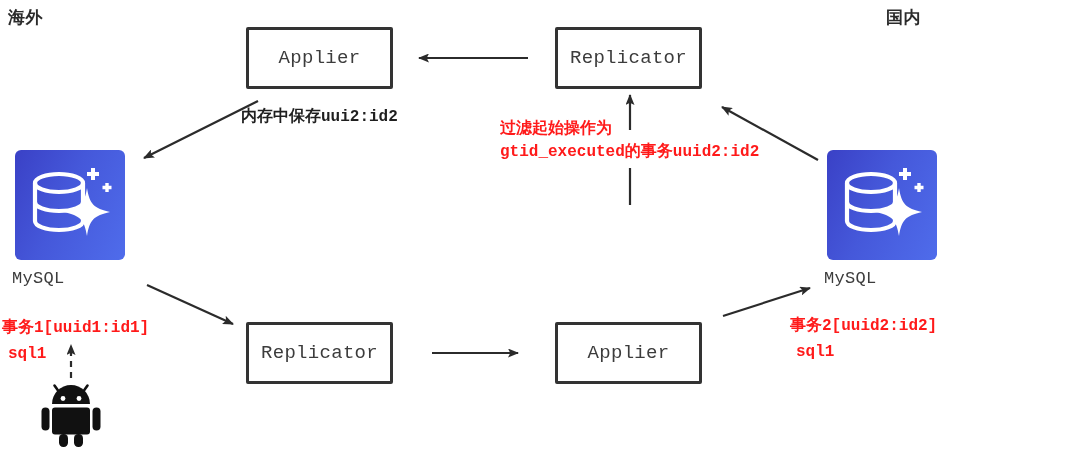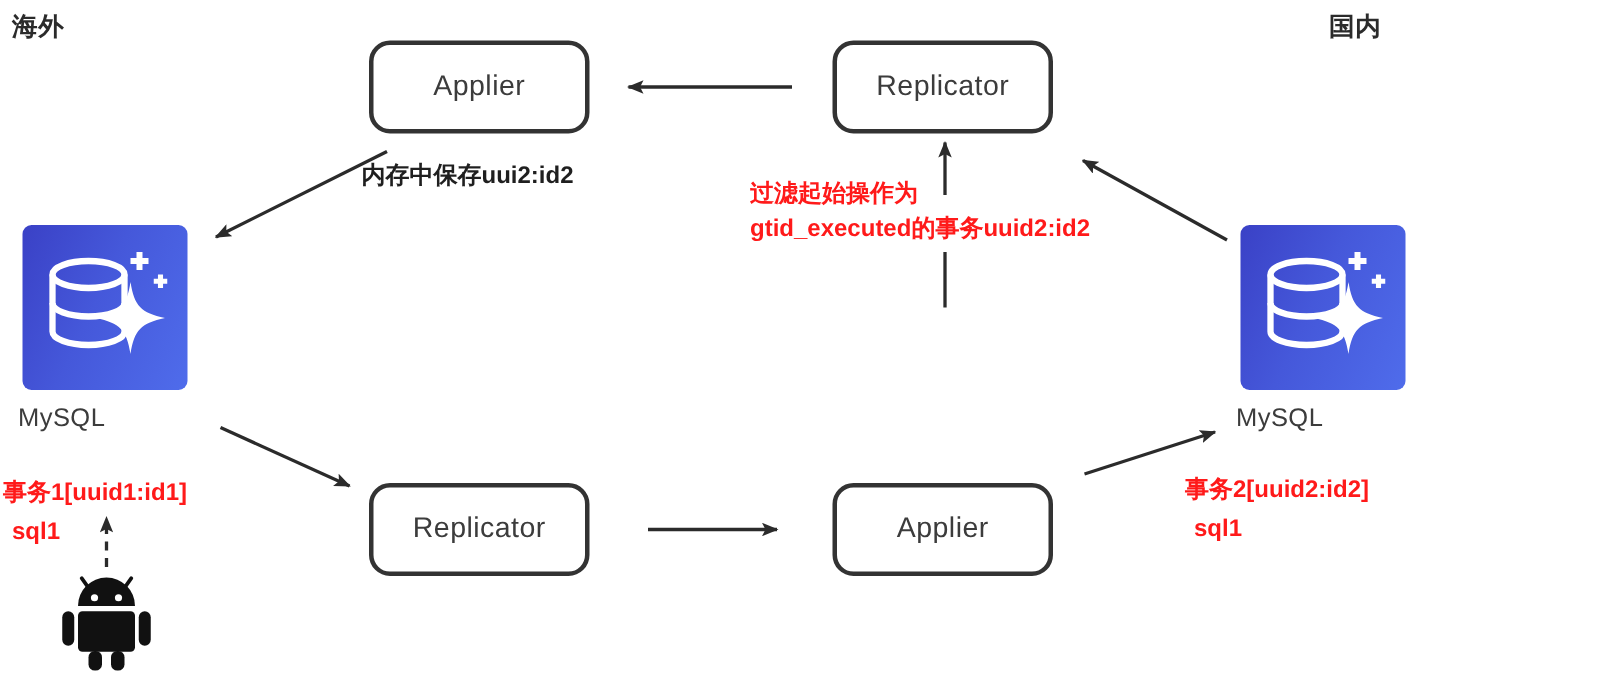--- a/index.html
+++ b/index.html
@@ -5,41 +5,41 @@
   html, body {
     margin: 0;
     padding: 0;
     background: #ffffff;
   }
   #canvas {
     position: relative;
     width: 964px;
     height: 456px;
     background: #ffffff;
-    font-family: Liberation Sans, sans-serif;
+    font-family: Liberation Mono, monospace;
     overflow: hidden;
   }
   
   .region-label {
     position: absolute;
     font-size: 17px;
     font-weight: bold;
     color: #2b2b2b;
     letter-spacing: 0.5px;
     white-space: nowrap;
   }
   #label-overseas { left: 8px;  top: 6px; }
   #label-domestic { left: 886px; top: 6px; }
 
   
   .proc-box {
     position: absolute;
     box-sizing: border-box;
     border: 3px solid #333333;
-    border-radius: 14px;
+    border-radius: 2px;
     background: #ffffff;
     display: flex;
     align-items: center;
     justify-content: center;
     font-size: 19px;
     color: #3c3c3c;
     letter-spacing: 0.3px;
   }
   #box-applier-top     { left: 246px; top: 27px;  width: 147px; height: 62px; }
   #box-replicator-top  { left: 555px; top: 27px;  width: 147px; height: 62px; }

